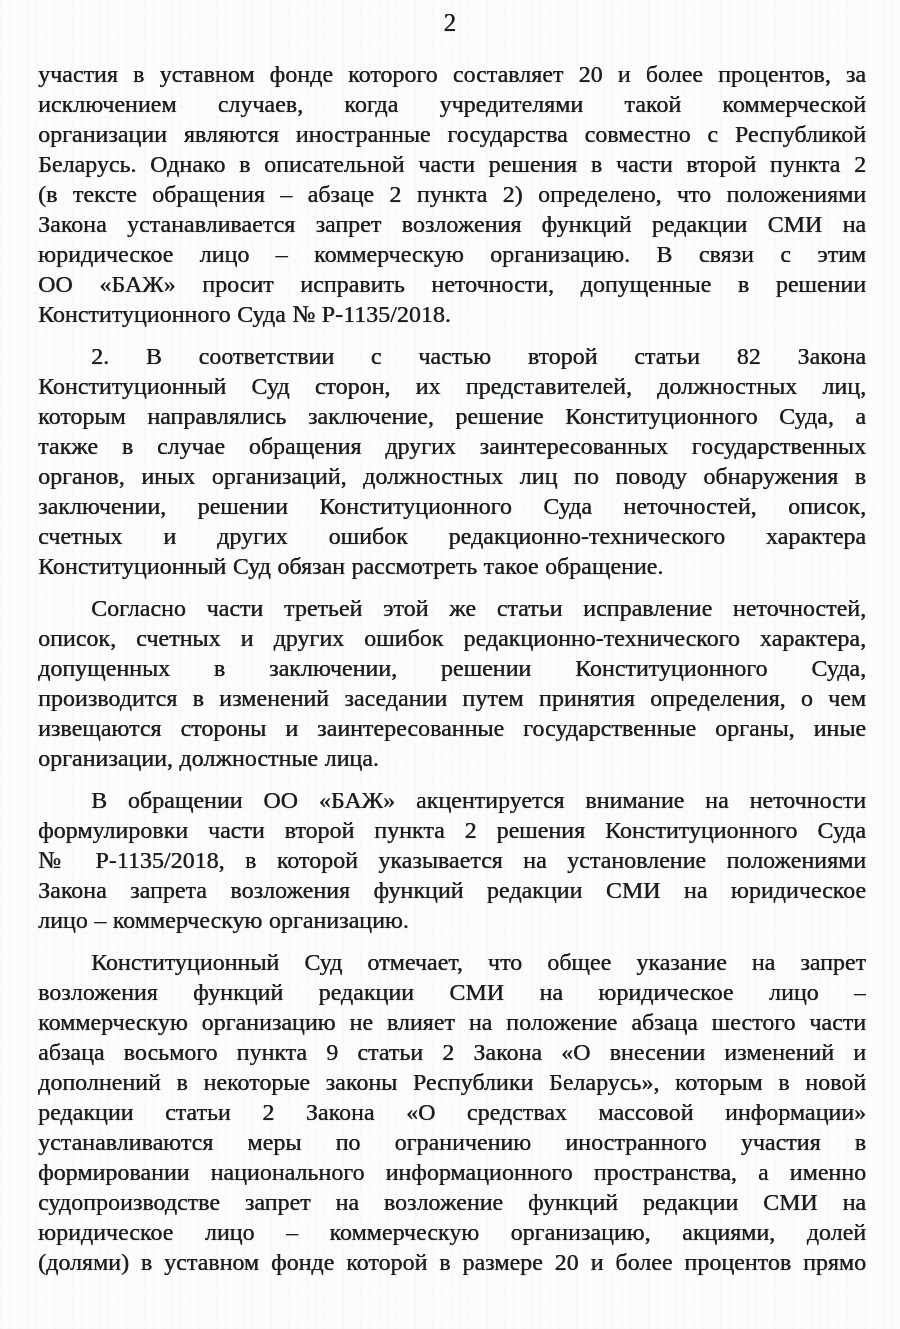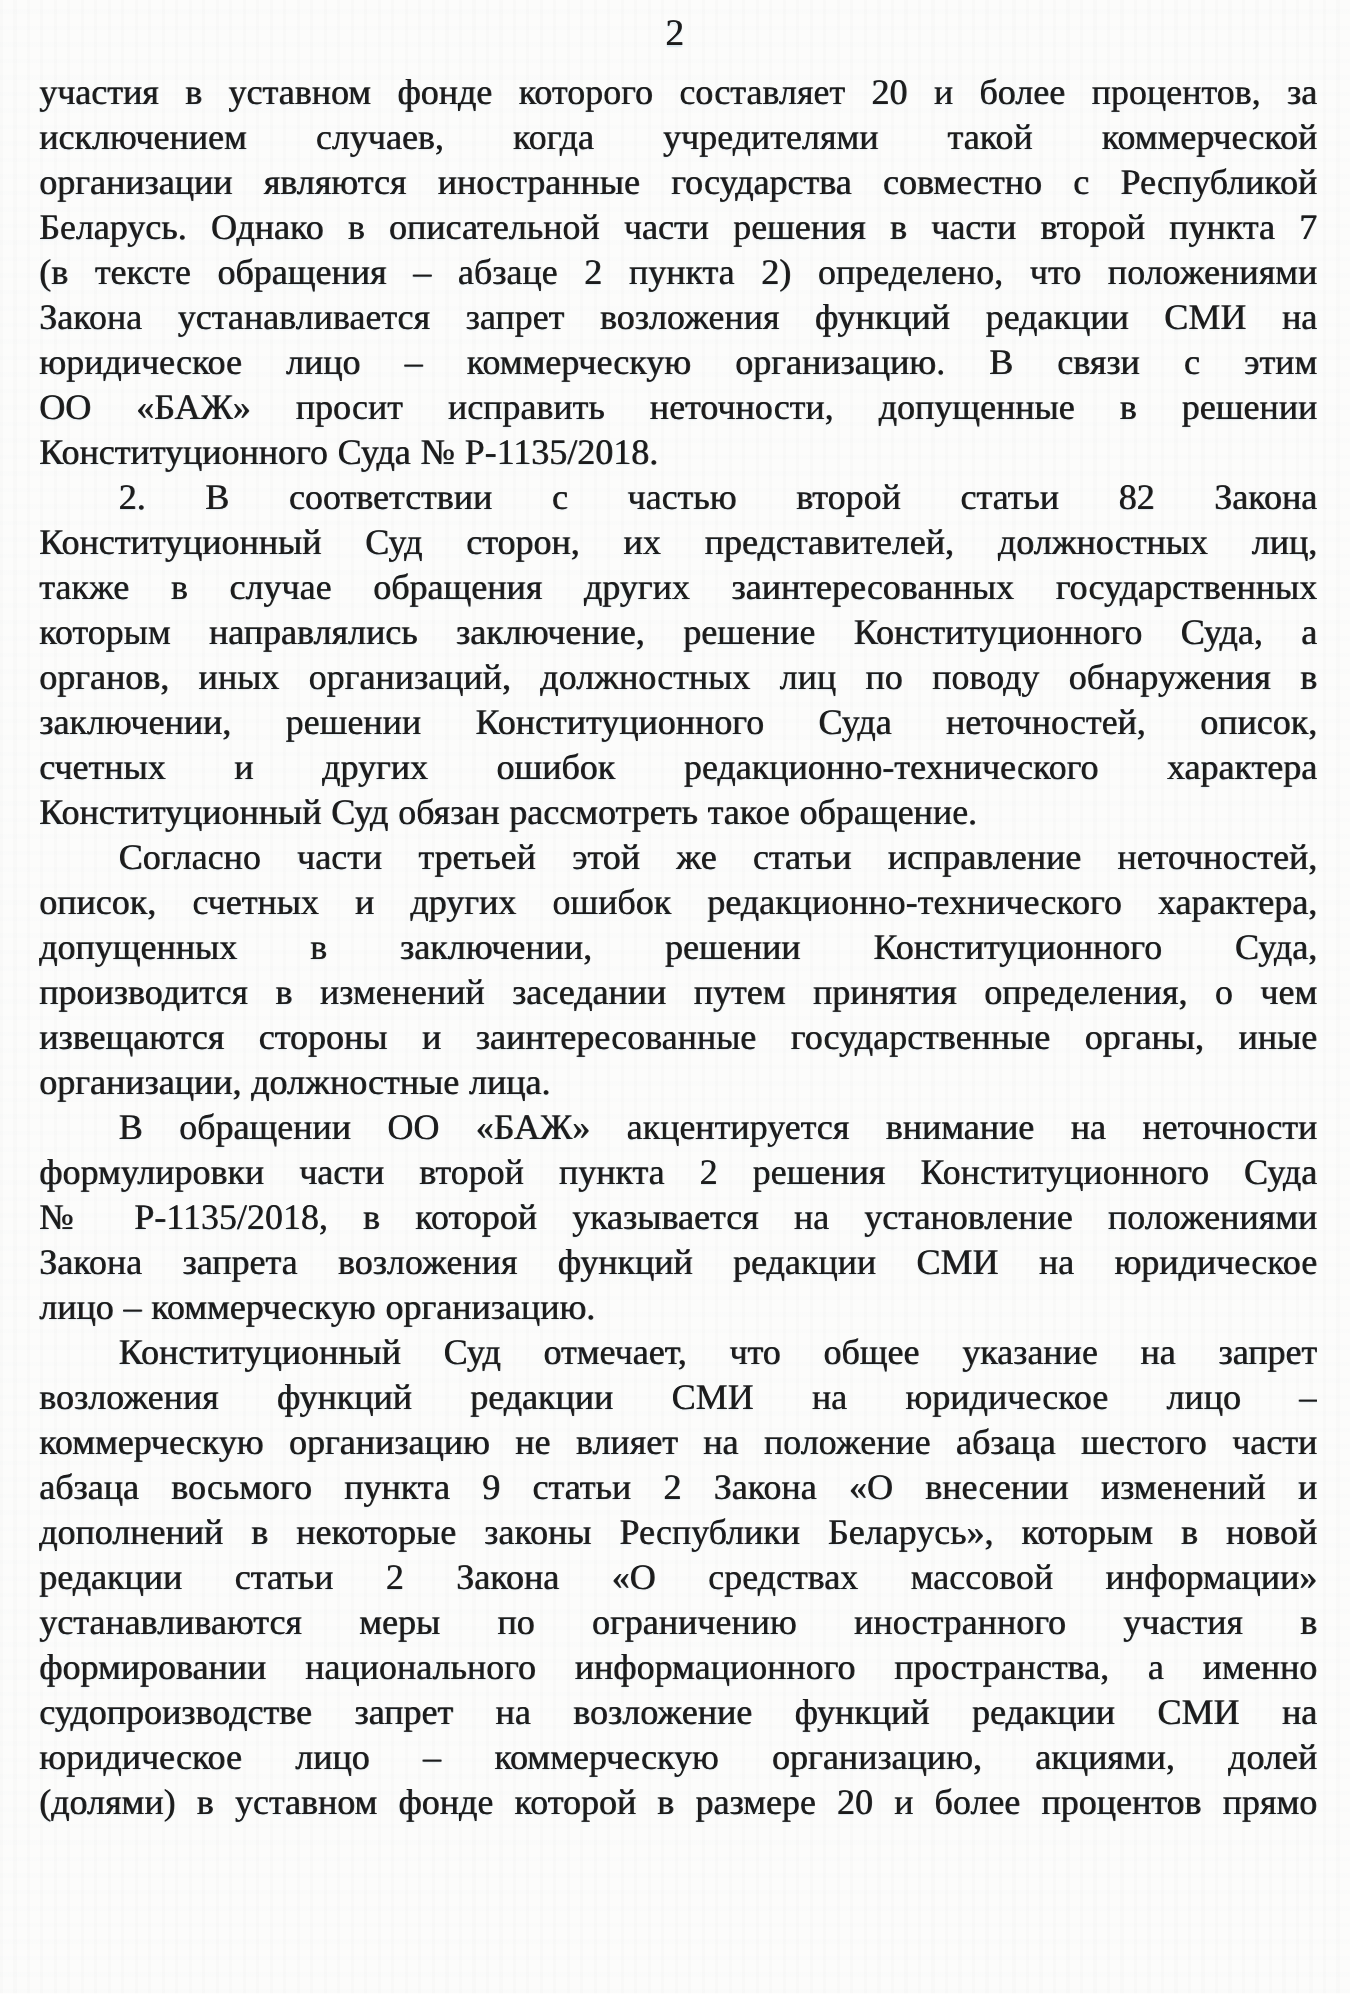--- a/index.html
+++ b/index.html
@@ -32,21 +32,21 @@
     letter-spacing: 0.5px;
     text-shadow: 0.4px 0 0 rgba(28,28,28,0.85), 0 1px 1px rgba(120,175,215,0.25);
   }
   .doc-body {
     position: absolute;
     top: 47px;
     left: 26px;
     right: 22px;
   }
   .paragraph {
-    margin: 0;
+    margin: 12px;
     padding: 0;
   }
   .line {
     height: 30px;
     line-height: 30px;
     font-size: 24px;
     text-align: justify;
     text-align-last: justify;
     overflow: hidden;
     word-spacing: 0.5px;
@@ -63,32 +63,32 @@
 </head>
 <body>
 
 <div class="page">
   <div class="page-number">2</div>
   <div class="doc-body" id="doc-body">
       <div class="paragraph">
         <div class="line">участия в уставном фонде которого составляет 20 и более процентов, за</div>
         <div class="line">исключением случаев, когда учредителями такой коммерческой</div>
         <div class="line">организации являются иностранные государства совместно с Республикой</div>
-        <div class="line">Беларусь. Однако в описательной части решения в части второй пункта 7</div>
+        <div class="line">Беларусь. Однако в описательной части решения в части второй пункта 2</div>
         <div class="line">(в тексте обращения – абзаце 2 пункта 2) определено, что положениями</div>
         <div class="line">Закона устанавливается запрет возложения функций редакции СМИ на</div>
         <div class="line">юридическое лицо – коммерческую организацию. В связи с этим</div>
         <div class="line">ОО «БАЖ» просит исправить неточности, допущенные в решении</div>
         <div class="line para-last">Конституционного Суда № Р-1135/2018.</div>
       </div>
       <div class="paragraph">
         <div class="line indent">2. В соответствии с частью второй статьи 82 Закона</div>
         <div class="line">Конституционный Суд сторон, их представителей, должностных лиц,</div>
+        <div class="line">которым направлялись заключение, решение Конституционного Суда, а</div>
         <div class="line">также в случае обращения других заинтересованных государственных</div>
-        <div class="line">которым направлялись заключение, решение Конституционного Суда, а</div>
         <div class="line">органов, иных организаций, должностных лиц по поводу обнаружения в</div>
         <div class="line">заключении, решении Конституционного Суда неточностей, описок,</div>
         <div class="line">счетных и других ошибок редакционно-технического характера</div>
         <div class="line para-last">Конституционный Суд обязан рассмотреть такое обращение.</div>
       </div>
       <div class="paragraph">
         <div class="line indent">Согласно части третьей этой же статьи исправление неточностей,</div>
         <div class="line">описок, счетных и других ошибок редакционно-технического характера,</div>
         <div class="line">допущенных в заключении, решении Конституционного Суда,</div>
         <div class="line">производится в изменений заседании путем принятия определения, о чем</div>

